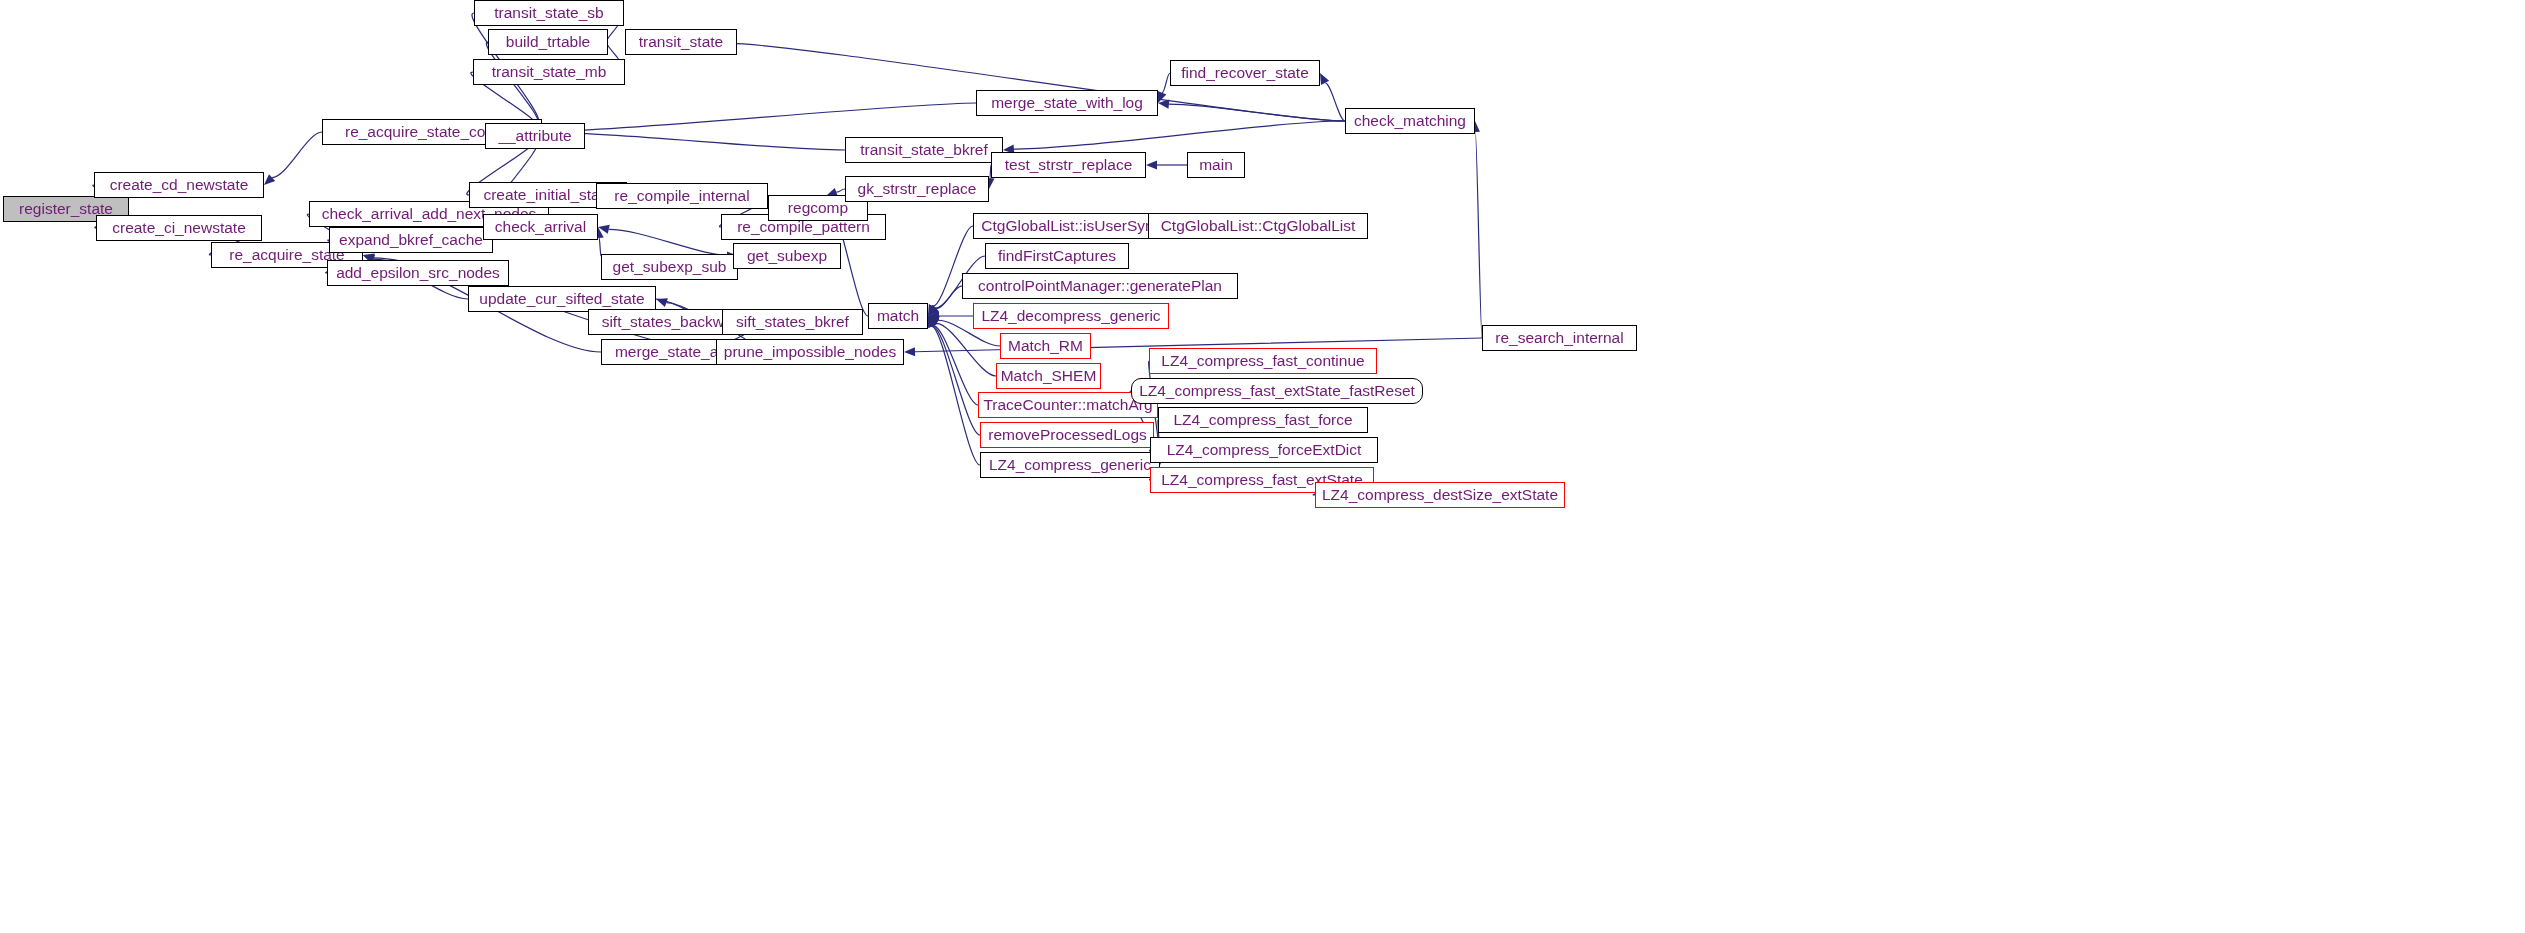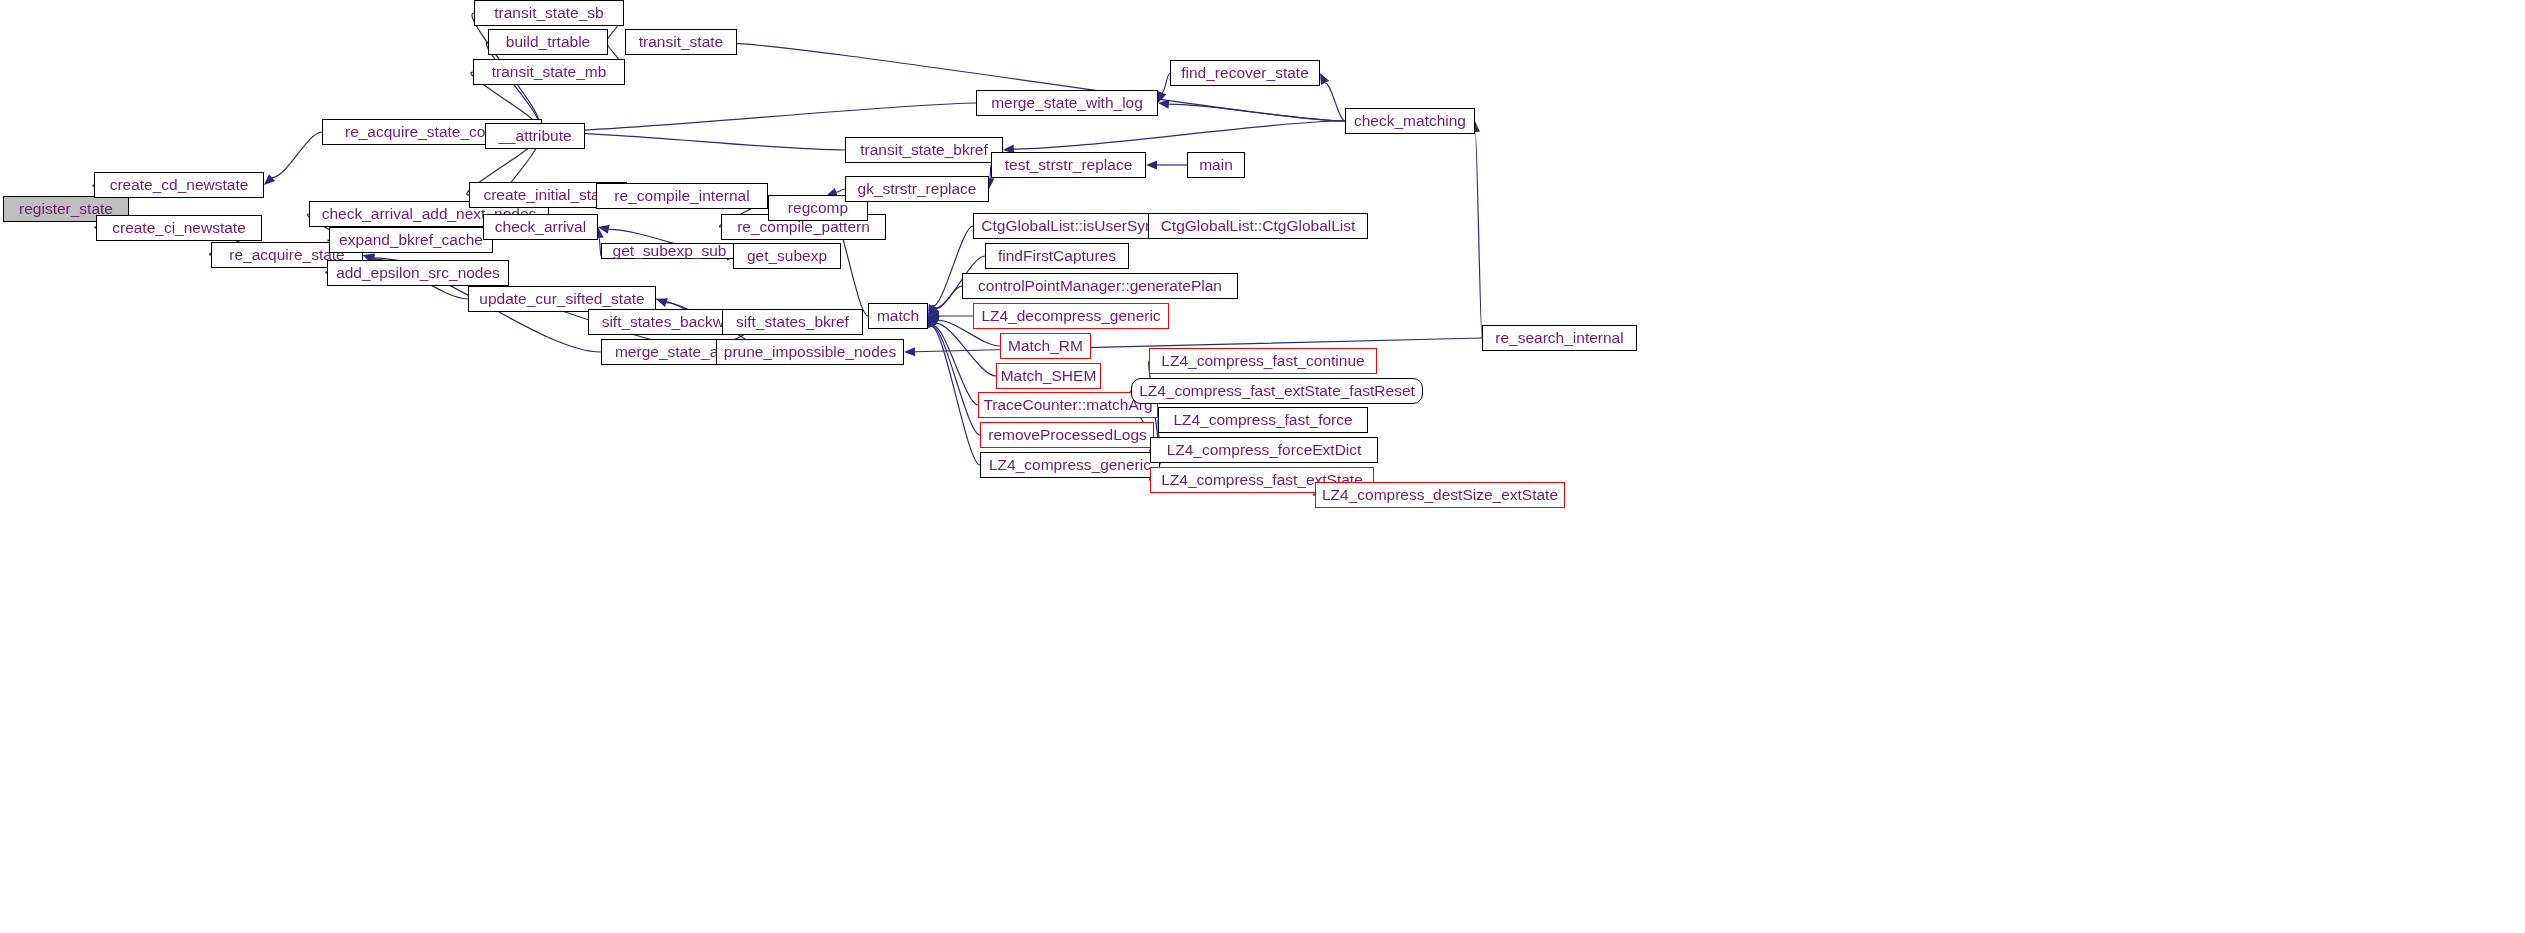--- a/index.html
+++ b/index.html
@@ -153,21 +153,21 @@
       <div class="node" style="left: 474px; top: 0px; width: 150px; height: 26px;">transit_state_sb</div>
       <div class="node" style="left: 488px; top: 29px; width: 120px; height: 26px;">build_trtable</div>
       <div class="node" style="left: 473px; top: 59px; width: 152px; height: 26px;">transit_state_mb</div>
       <div class="node" style="left: 607px; top: 29px; width: 112px; height: 26px; margin-left: 18px;">transit_state</div>
       <div class="node" style="left: 485px; top: 123px; width: 100px; height: 26px;">__attribute</div>
       <div class="node" style="left: 309px; top: 201px; width: 240px; height: 26px;">check_arrival_add_next_nodes</div>
       <div class="node" style="left: 329px; top: 227px; width: 164px; height: 26px;">expand_bkref_cache</div>
       <div class="node" style="left: 327px; top: 260px; width: 182px; height: 26px;">add_epsilon_src_nodes</div>
       <div class="node" style="left: 469px; top: 182px; width: 158px; height: 26px;">create_initial_state</div>
       <div class="node" style="left: 483px; top: 214px; width: 115px; height: 26px;">check_arrival</div>
-      <div class="node" style="left: 601px; top: 243px; width: 137px; height: 16px;">get_subexp_sub</div>
+      <div class="node" style="left: 601px; top: 254px; width: 137px; height: 26px;">get_subexp_sub</div>
       <div class="node" style="left: 596px; top: 183px; width: 172px; height: 26px;">re_compile_internal</div>
       <div class="node" style="left: 721px; top: 214px; width: 165px; height: 26px;">re_compile_pattern</div>
       <div class="node" style="left: 740px; top: 195px; width: 100px; height: 26px; margin-left: 28px;">regcomp</div>
       <div class="node" style="left: 733px; top: 243px; width: 108px; height: 26px;">get_subexp</div>
       <div class="node" style="left: 468px; top: 286px; width: 188px; height: 26px;">update_cur_sifted_state</div>
       <div class="node" style="left: 588px; top: 309px; width: 172px; height: 26px;">sift_states_backward</div>
       <div class="node" style="left: 722px; top: 309px; width: 141px; height: 26px;">sift_states_bkref</div>
       <div class="node" style="left: 601px; top: 339px; width: 158px; height: 26px;">merge_state_array</div>
       <div class="node" style="left: 716px; top: 339px; width: 188px; height: 26px;">prune_impossible_nodes</div>
       <div class="node" style="left: 976px; top: 90px; width: 182px; height: 26px;">merge_state_with_log</div>

